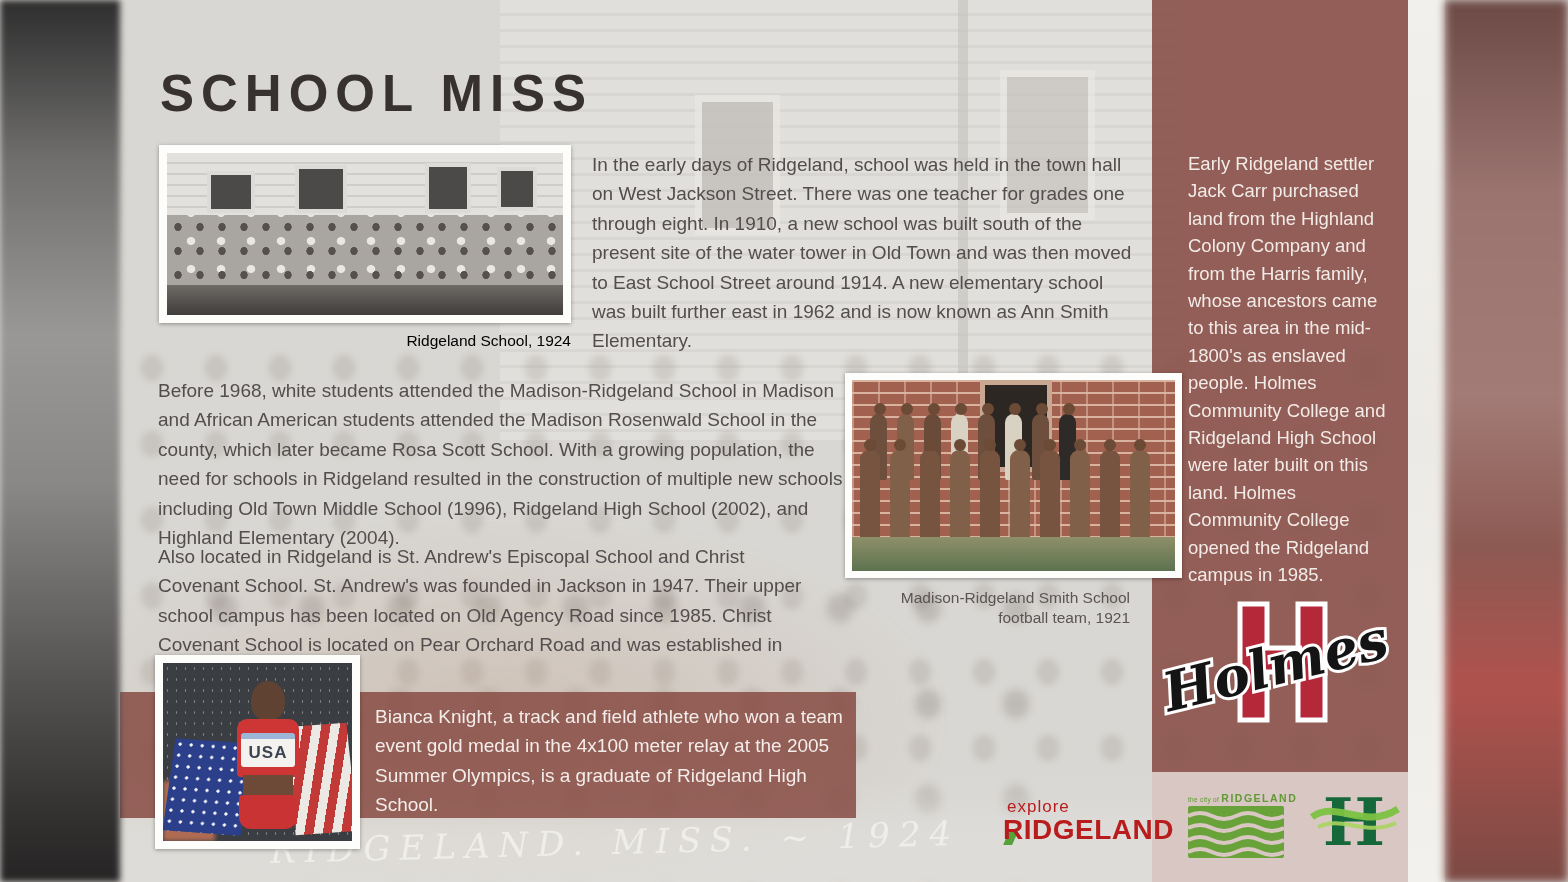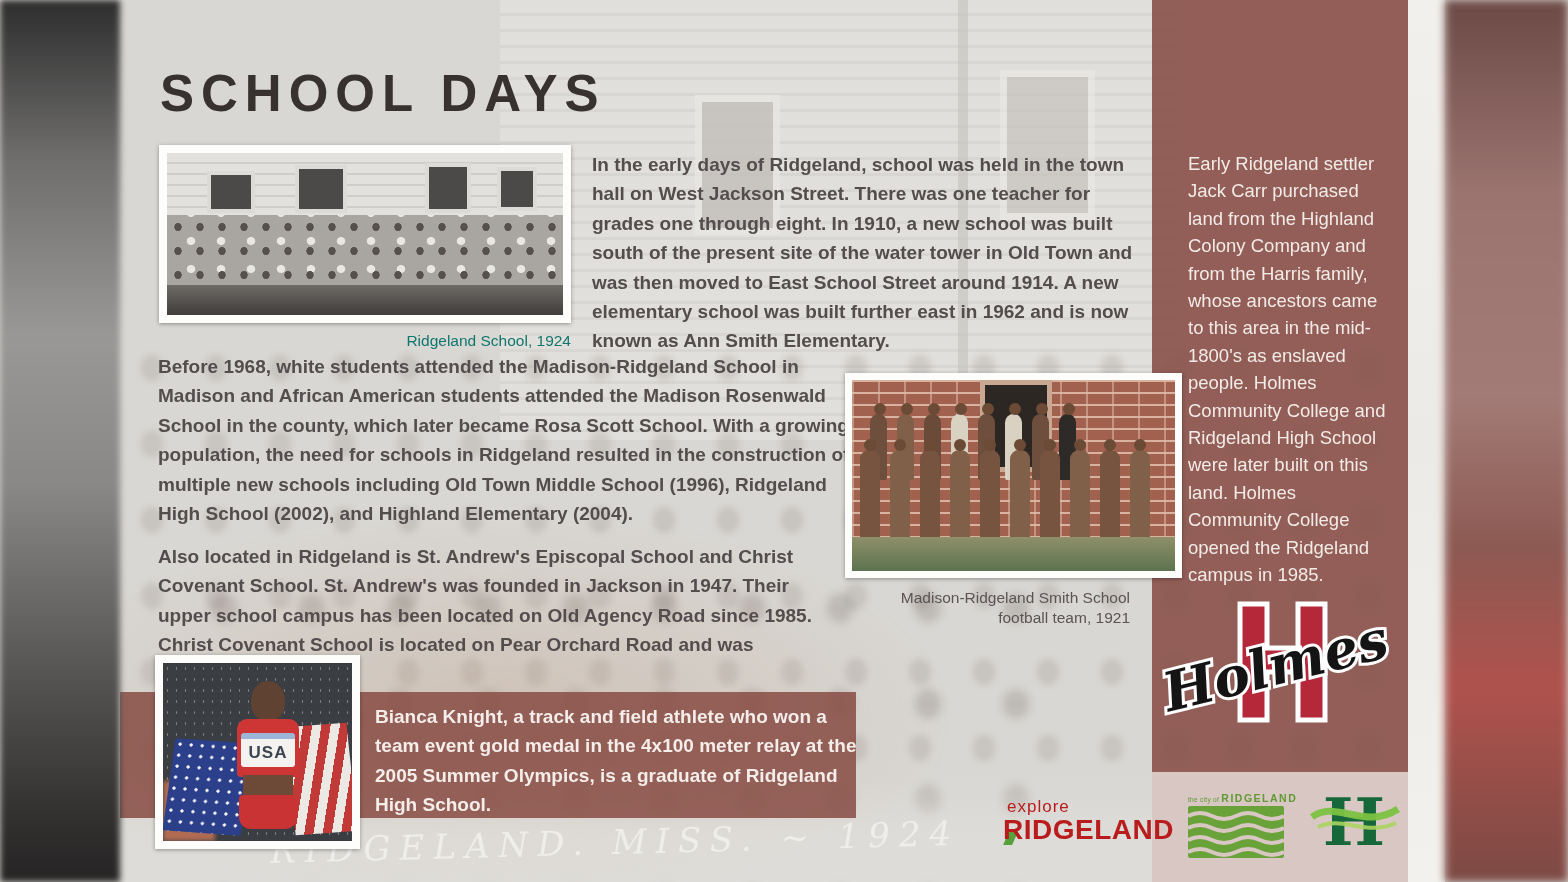--- a/index.html
+++ b/index.html
@@ -58,21 +58,21 @@
   .ps-w2 { left:128px; top:12px; width:52px; height:48px; }
   .ps-w3 { left:258px; top:10px; width:46px; height:50px; }
   .ps-w4 { left:330px; top:14px; width:40px; height:44px; }
   .ps-crowd { position:absolute; left:0; top:62px; width:100%; height:72px;
     background:#a9a6a2;
     background-image:radial-gradient(#56514e 22%, transparent 25%), radial-gradient(#e9e7e3 18%, transparent 22%);
     background-size:22px 24px, 30px 28px; background-position:0 0, 9px 12px; filter:blur(0.6px); }
   .ps-grass { position:absolute; left:0; bottom:0; width:100%; height:30px;
     background:linear-gradient(180deg,#6e6a66,#403d3a); }
 
-  .caption { position:absolute; z-index:2; color:#0f766e; font-size:15.5px; line-height:20px; }
+  .caption { position:absolute; z-index:2; color:#000000; font-size:15.5px; line-height:20px; }
   .caption-school { left:39px; top:331px; width:412px; text-align:right; }
   .caption-football { left:725px; top:588px; width:285px; text-align:right; color:#5b5355; }
 
   
   .photo-football { left:725px; top:373px; width:337px; height:205px; padding:7px; z-index:3; }
   .pf-brick { position:absolute; inset:0;
     background:#a2604f;
     background-image:repeating-linear-gradient(180deg, rgba(222,186,168,0.9) 0 2px, transparent 2px 12px),
       repeating-linear-gradient(90deg, rgba(222,186,168,0.55) 0 2px, transparent 2px 26px); }
   .pf-door { position:absolute; left:128px; top:0; width:72px; height:92px; background:#2d2723; border:5px solid #c8a893; }
@@ -101,23 +101,23 @@
     background:repeating-linear-gradient(105deg,#c23a38 0 9px,#ece8e4 9px 18px); transform:skew(6deg,-4deg); }
   .pb-head { position:absolute; left:88px; top:18px; width:34px; height:40px; border-radius:50% 50% 45% 45%; background:#5f4232; }
   .pb-torso { position:absolute; left:74px; top:56px; width:62px; height:58px; border-radius:10px 10px 4px 4px; background:#ce3636; }
   .pb-midriff { position:absolute; left:80px; top:112px; width:50px; height:22px; background:#6d4a37; }
   .pb-shorts { position:absolute; left:76px; top:132px; width:58px; height:34px; border-radius:4px 4px 12px 12px; background:#c93333; }
   .pb-bib { position:absolute; left:78px; top:70px; width:54px; height:34px; background:#f4f2ee; border-radius:3px;
     border-top:6px solid #9db6d8; display:flex; align-items:center; justify-content:center;
     font-weight:bold; font-size:17px; color:#3c4450; letter-spacing:1px; }
 
   
-  .para { position:absolute; z-index:2; color:#534d4e; font-size:19px; line-height:29.4px;font-weight:bold; }
+  .para { position:absolute; z-index:2; color:#534d4e; font-size:19px; line-height:29.4px; }
   .para-1 { left:472px; top:150px; width:548px; }
-  .para-2 { left:38px; top:352px; width:702px; }
+  .para-2 { left:38px; top:376px; width:702px; }
   .para-3 { left:38px; top:542px; width:668px; }
 
   
   .sidebar { position:absolute; left:1032px; top:0; width:256px; height:772px;
     background:rgba(138,81,73,0.9); z-index:2;text-decoration:underline; }
   .sidebar-text { position:absolute; left:36px; top:150px; width:206px;
     color:#f3ebe7; font-size:18.5px; line-height:27.4px; }
   .holmes-logo { position:absolute; left:8px; top:588px; width:240px; height:160px; }
 
   
@@ -146,21 +146,21 @@
   <div class="bgp bgp-building"></div>
   <div class="bgp bgp-window1"></div>
   <div class="bgp bgp-window2"></div>
   <div class="bgp bgp-corner"></div>
   <div class="bgp bgp-crowd"></div>
   <div class="bgp bgp-crowd2"></div>
   <div class="bgp bgp-sepia"></div>
   <div class="bgp bgp-bottom"></div>
   <div class="chalk">RIDGELAND. MISS. ~ 1924</div>
 
-  <h1 class="title">SCHOOL DAYS</h1>
+  <h1 class="title">SCHOOL MISS</h1>
 
   <div class="sidebar">
     <div class="sidebar-text">Early Ridgeland settler Jack Carr purchased land from the Highland Colony Company and from the Harris family, whose ancestors came to this area in the mid-1800's as enslaved people. Holmes Community College and Ridgeland High School were later built on this land. Holmes Community College opened the Ridgeland campus in 1985.</div>
     <div class="holmes-logo">
       <svg width="240" height="160" viewBox="0 0 240 160">
         <g>
           <rect x="80" y="16" width="27" height="116" fill="#b5283a" stroke="#fff" stroke-width="5"></rect>
           <rect x="138" y="16" width="27" height="116" fill="#b5283a" stroke="#fff" stroke-width="5"></rect>
           <rect x="103" y="60" width="40" height="24" fill="#b5283a" stroke="#fff" stroke-width="5"></rect>
           <rect x="84" y="20" width="19" height="108" fill="#b5283a"></rect>

